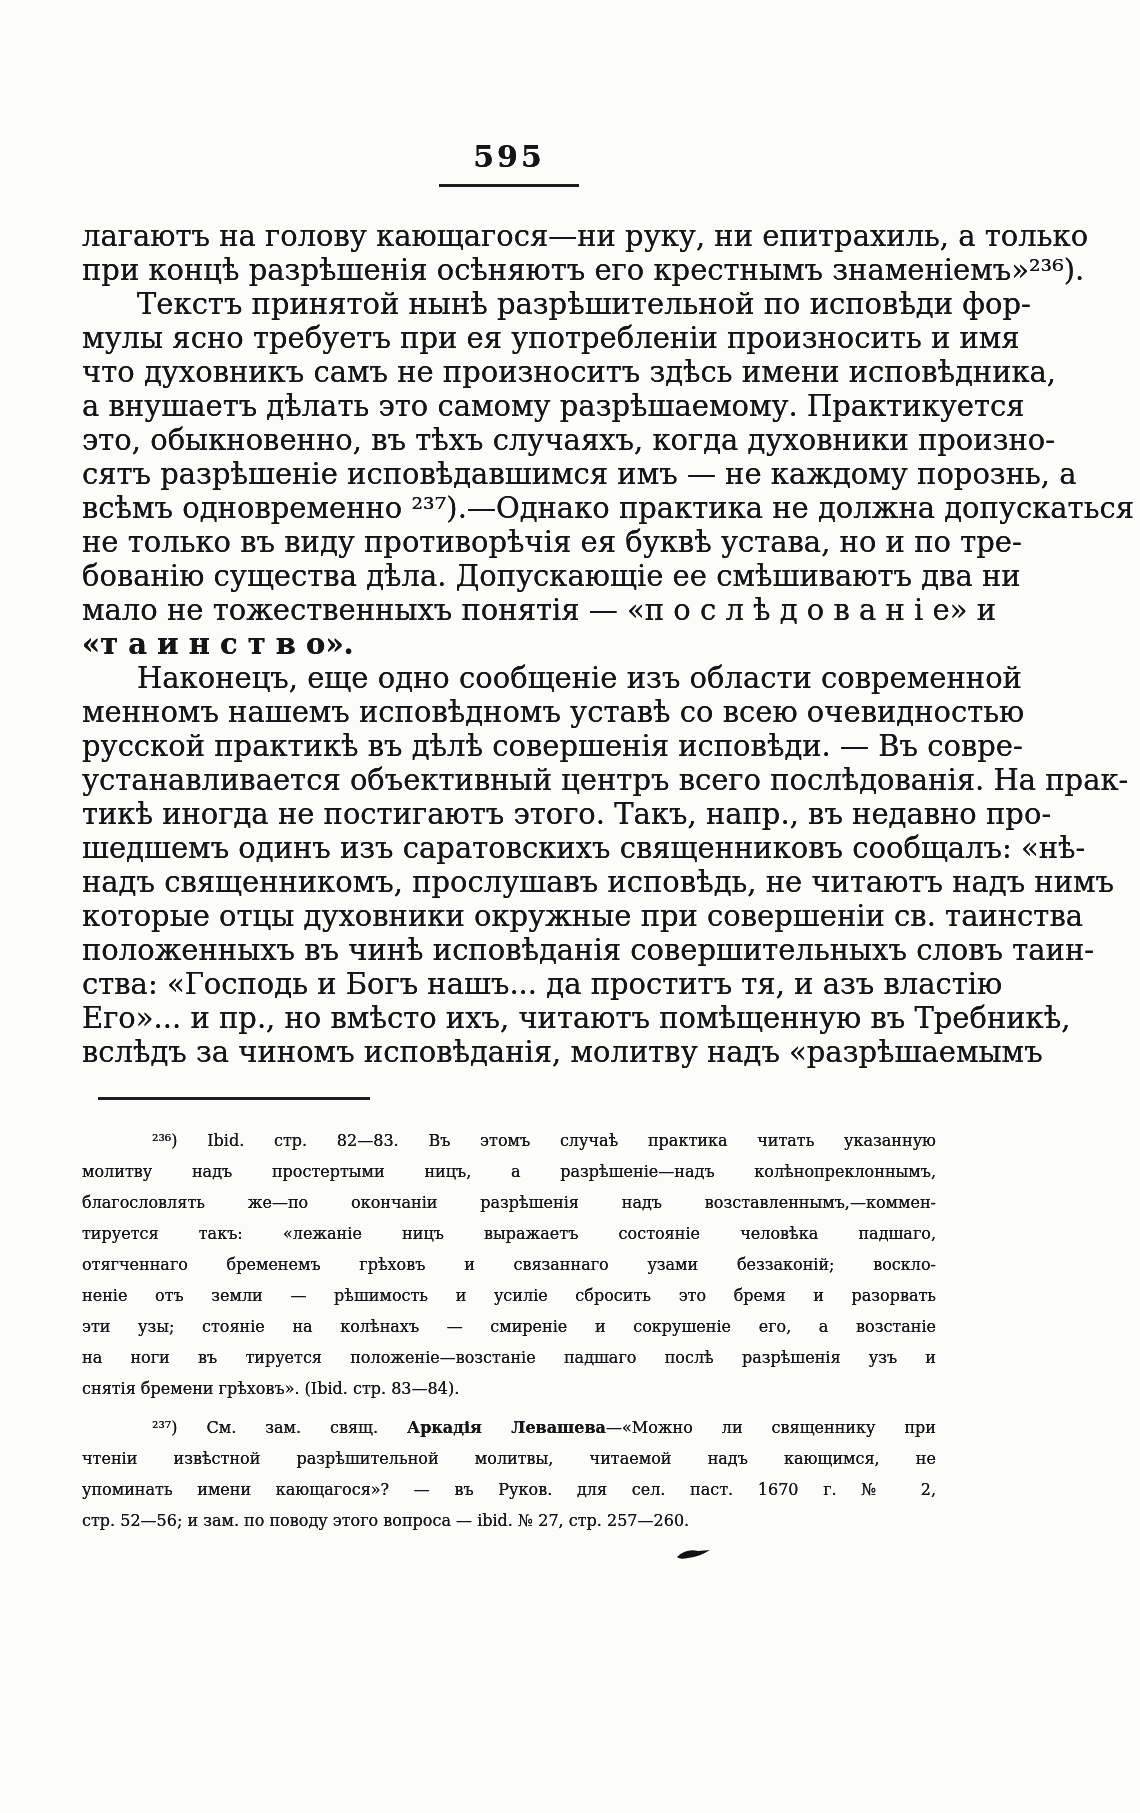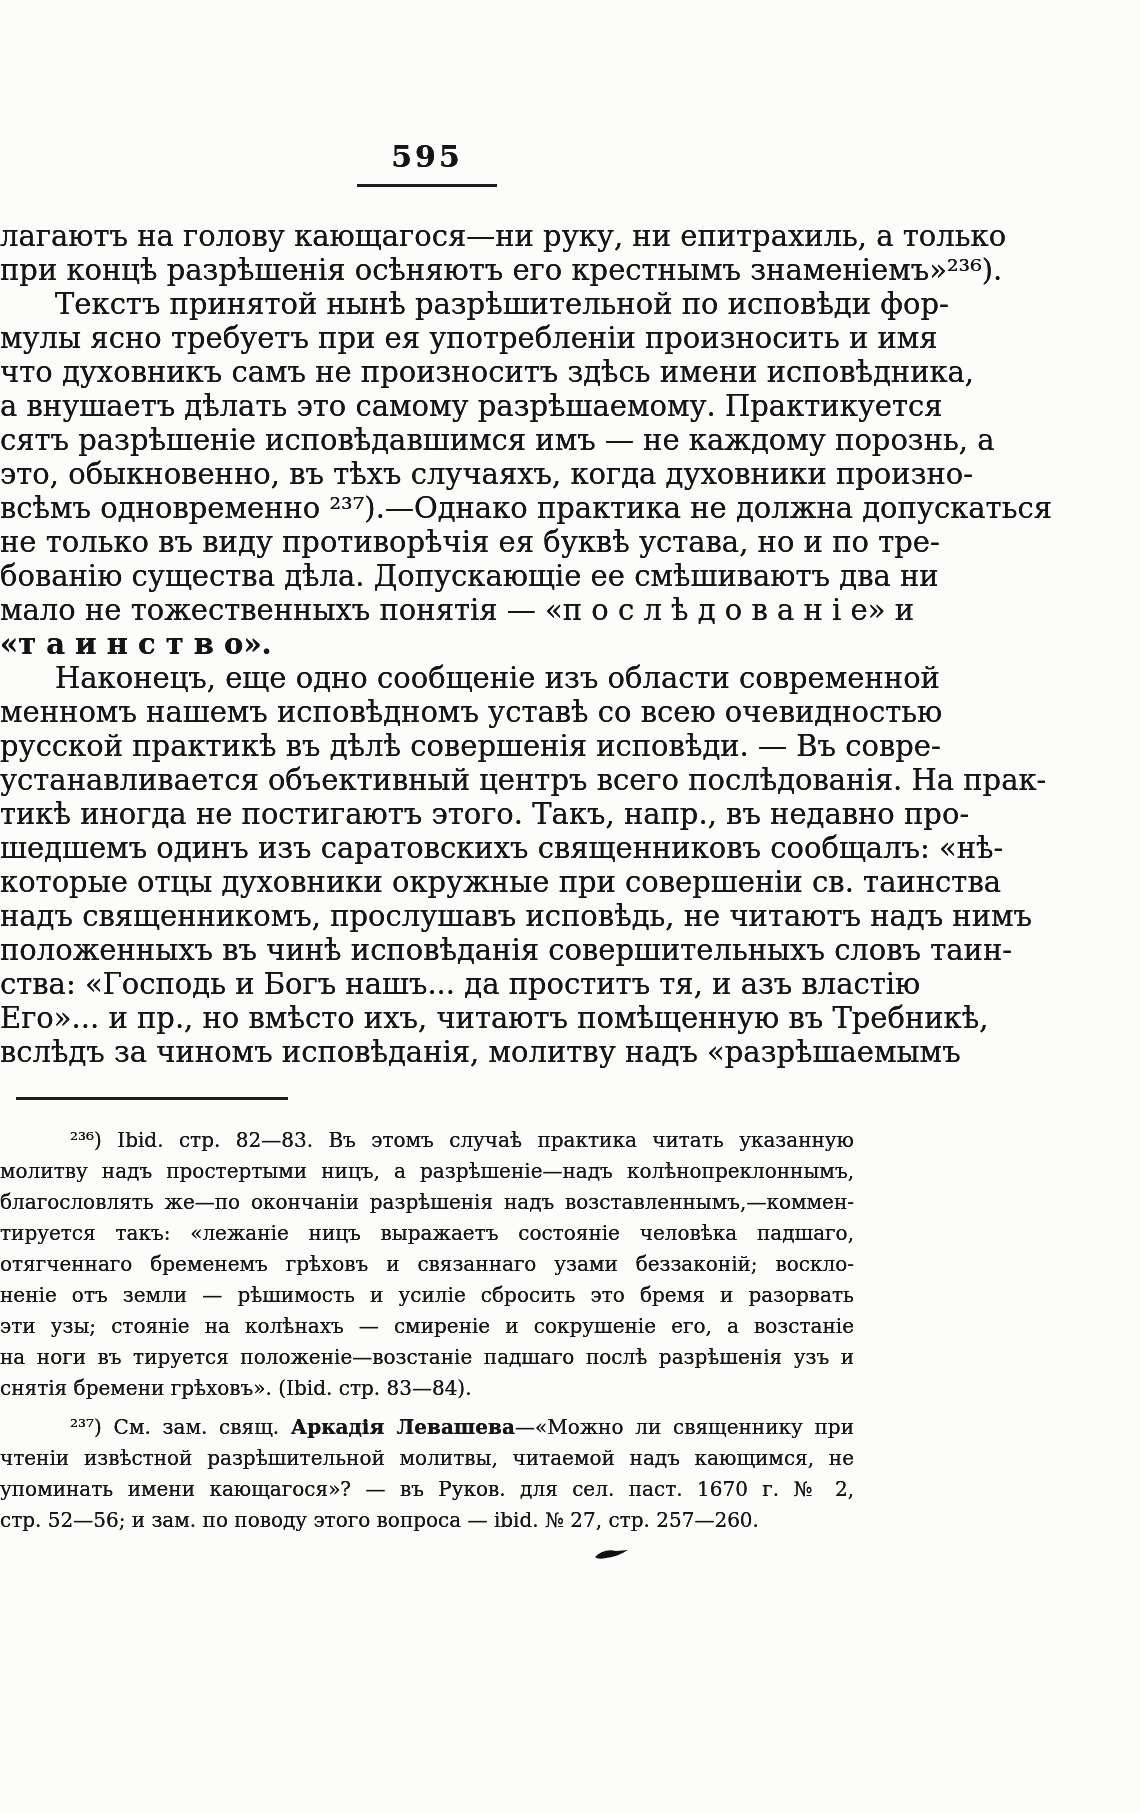--- a/index.html
+++ b/index.html
@@ -4,20 +4,21 @@
 <style>
   html, body { margin: 0; padding: 0; }
   body {
     width: 1140px; height: 1813px;
     background: #fcfcfb;
     overflow: hidden;
     font-family: "DejaVu Serif", "Liberation Serif", serif;
     color: #151515;
   }
   .text-col {
+    margin-left: 82px;
     width: 854px;
     padding-top: 140px;
   }
   .page-number {
     text-align: center;
     font-size: 30px;
     font-weight: bold;
     letter-spacing: 3px;
     line-height: 34px;
     text-shadow: 0 0 0.5px rgba(0,0,0,0.85);
@@ -40,21 +41,21 @@
   .bl.indent { text-indent: 55px; }
   .footnote-rule {
     margin-top: 28px;
     margin-left: 16px;
     width: 272px; height: 3px;
     background: #1d1d1d;
   }
   .footnotes { margin-top: 25px; }
   .fn + .fn { margin-top: 8px; }
   .fl {
-    font-size: 20px;
+    font-size: 16px;
     height: 31px;
     line-height: 31px;
     text-align: justify;
     text-align-last: justify;
     white-space: nowrap;
     text-shadow: 0 0 0.5px rgba(0,0,0,0.9);
   }
   .fl.endline { text-align-last: left; }
   .fl.indent { text-indent: 70px; }
   .fn-bold { font-weight: bold; }
@@ -75,37 +76,37 @@
   <div>
     <div>
       <div class="bl">лагаютъ на голову кающагося—ни руку, ни епитрахиль, а только</div>
       <div class="bl">при концѣ разрѣшенія осѣняютъ его крестнымъ знаменіемъ»²³⁶).</div>
     </div>
     <div>
       <div class="bl indent">Текстъ принятой нынѣ разрѣшительной по исповѣди фор-</div>
       <div class="bl">мулы ясно требуетъ при ея употребленіи произносить и имя</div>
       <div class="bl">что духовникъ самъ не произноситъ здѣсь имени исповѣдника,</div>
       <div class="bl">а внушаетъ дѣлать это самому разрѣшаемому. Практикуется</div>
+      <div class="bl">это, обыкновенно, въ тѣхъ случаяхъ, когда духовники произно-</div>
       <div class="bl">сятъ разрѣшеніе исповѣдавшимся имъ — не каждому порознь, а</div>
-      <div class="bl">это, обыкновенно, въ тѣхъ случаяхъ, когда духовники произно-</div>
       <div class="bl">всѣмъ одновременно ²³⁷).—Однако практика не должна допускаться</div>
       <div class="bl">не только въ виду противорѣчія ея буквѣ устава, но и по тре-</div>
       <div class="bl">бованію существа дѣла. Допускающіе ее смѣшиваютъ два ни</div>
       <div class="bl">мало не тожественныхъ понятія — «п о с л ѣ д о в а н і е» и</div>
       <div class="bl endline">«т а и н с т в о».</div>
     </div>
     <div>
       <div class="bl indent">Наконецъ, еще одно сообщеніе изъ области современной</div>
       <div class="bl">менномъ нашемъ исповѣдномъ уставѣ со всею очевидностью</div>
       <div class="bl">русской практикѣ въ дѣлѣ совершенія исповѣди. — Въ совре-</div>
       <div class="bl">устанавливается объективный центръ всего послѣдованія. На прак-</div>
       <div class="bl">тикѣ иногда не постигаютъ этого. Такъ, напр., въ недавно про-</div>
       <div class="bl">шедшемъ одинъ изъ саратовскихъ священниковъ сообщалъ: «нѣ-</div>
+      <div class="bl">надъ священникомъ, прослушавъ исповѣдь, не читаютъ надъ нимъ</div>
       <div class="bl">которые отцы духовники окружные при совершеніи св. таинства</div>
-      <div class="bl">надъ священникомъ, прослушавъ исповѣдь, не читаютъ надъ нимъ</div>
       <div class="bl">положенныхъ въ чинѣ исповѣданія совершительныхъ словъ таин-</div>
       <div class="bl">ства: «Господь и Богъ нашъ... да проститъ тя, и азъ властію</div>
       <div class="bl">Его»... и пр., но вмѣсто ихъ, читаютъ помѣщенную въ Требникѣ,</div>
       <div class="bl">вслѣдъ за чиномъ исповѣданія, молитву надъ «разрѣшаемымъ</div>
     </div>
   </div>
 
   <div class="footnote-rule"></div>
 
   <div class="footnotes">

